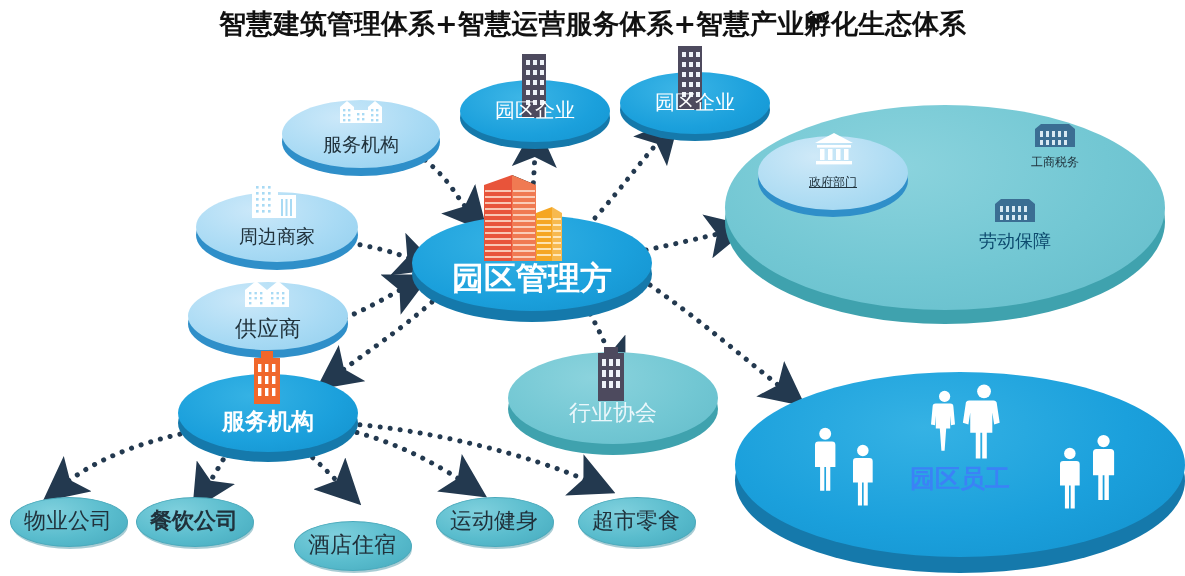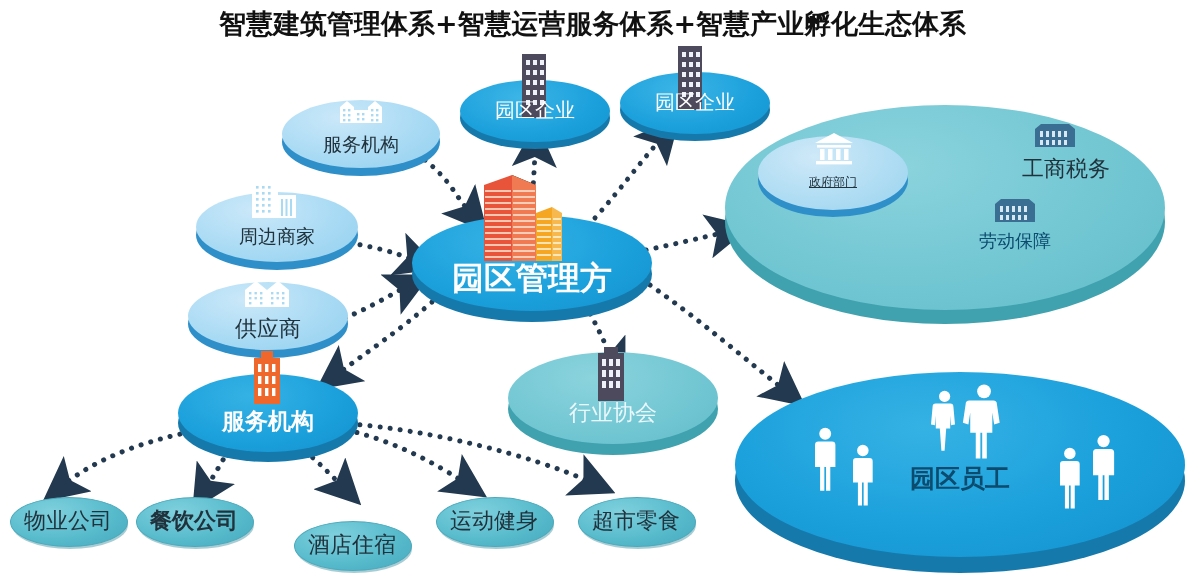--- a/index.html
+++ b/index.html
@@ -140,21 +140,21 @@
             <rect x="25" y="11" width="3" height="6"></rect>
           <rect x="31" y="11" width="3" height="6"></rect>
           <rect x="7" y="20" width="3" height="5"></rect>
             <rect x="13" y="20" width="3" height="5"></rect>
           <rect x="19" y="20" width="3" height="5"></rect>
             <rect x="25" y="20" width="3" height="5"></rect>
           <rect x="31" y="20" width="3" height="5"></rect>
         </g>
       </svg>
     </div>
-    <div style="text-align:right;font-size:22px;color:#20323c;margin-top:2px;font-family:'DejaVu Sans','Liberation Sans',sans-serif;white-space:nowrap;">工商税务</div>
+    <div style="text-align:center;font-size:12px;color:#20323c;margin-top:2px;font-family:'DejaVu Sans','Liberation Sans',sans-serif;white-space:nowrap;">工商税务</div>
   </div>
 
   <div style="position:absolute;left:960px;top:195px;width:110px;">
     <div style="margin:0 auto;width:44px;">
       <svg width="44" height="28" viewBox="0 0 44 28">
         <path d="M2,9 L8,4 L36,4 L42,9 L42,27 L2,27 Z" fill="#3b6e93"></path>
         <g fill="#d8e8f2">
           <rect x="7" y="11" width="3" height="6"></rect>
             <rect x="13" y="11" width="3" height="6"></rect>
           <rect x="19" y="11" width="3" height="6"></rect>
@@ -200,21 +200,21 @@
             <circle cx="12" cy="8" r="7"></circle>
             <path d="M4,17 h16 a4,4 0 0 1 4,4 v26 h-6 v28 h-5 v-28 h-2 v28 h-5 v-28 h-6 v-26 a4,4 0 0 1 4,-4 z"></path>
           </g>
           <g transform="translate(358,62) scale(0.88)">
             <circle cx="12" cy="8" r="7"></circle>
             <path d="M4,17 h16 a4,4 0 0 1 4,4 v26 h-6 v28 h-5 v-28 h-2 v28 h-5 v-28 h-6 v-26 a4,4 0 0 1 4,-4 z"></path>
           </g>
         </g>
       </svg>
     </span>
-    <span class="lbl" style="top:90px;font-size:25px;font-weight:bold;color:#0c4a6e;">园区员工</span>
+    <span class="lbl" style="top:90px;font-size:25px;font-weight:bold;color:#3b82f6;">园区员工</span>
   </div>
 
   <div class="disc" style="left:460px;top:80px;width:150px;height:62px;">
     <div class="side" style="background:#1579ab;top:7px;"></div>
     <div class="top" style="background:radial-gradient(ellipse at 40% 28%, #3cb5e6 0%, #1ba0dc 60%, #1394d0 100%);"></div>
     <span class="ico" style="left:56px;top:-26px;">
       <svg width="36" height="64" viewBox="0 0 36 64">
         <rect x="6" y="0" width="24" height="64" fill="#4d4a5e"></rect>
         <g fill="#eef2f8">
           <rect x="10" y="6" width="4" height="5"></rect>

